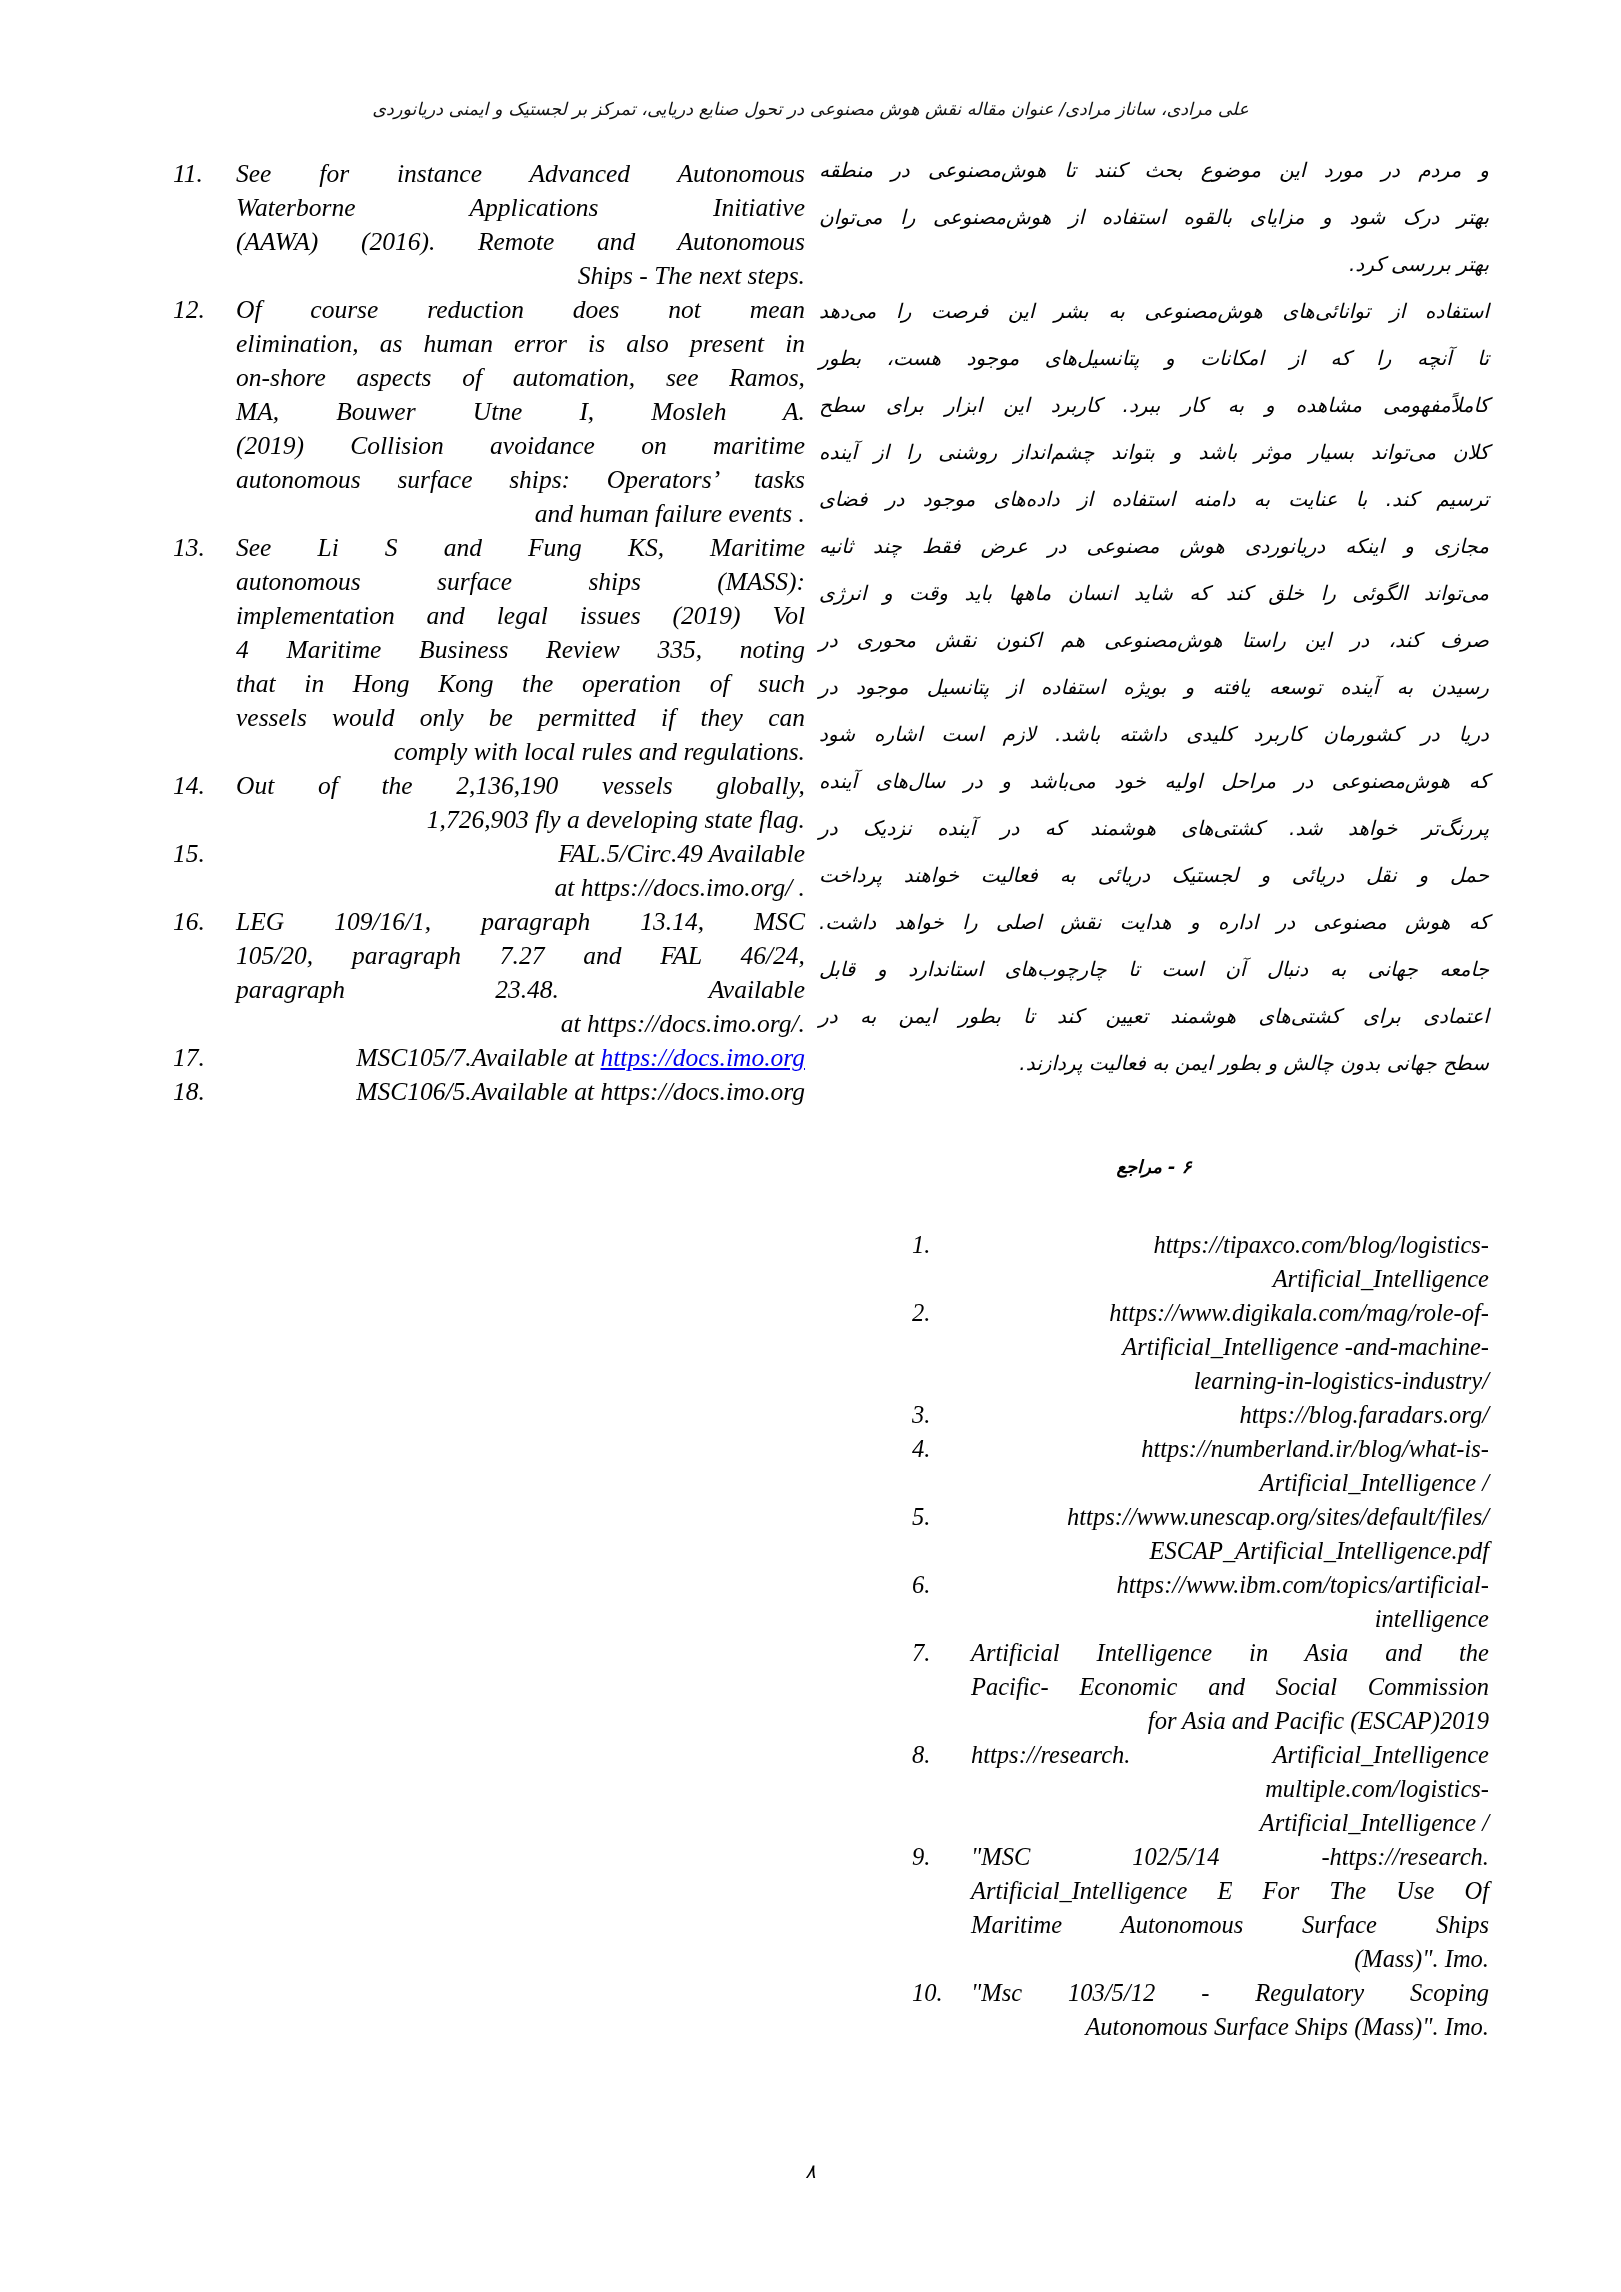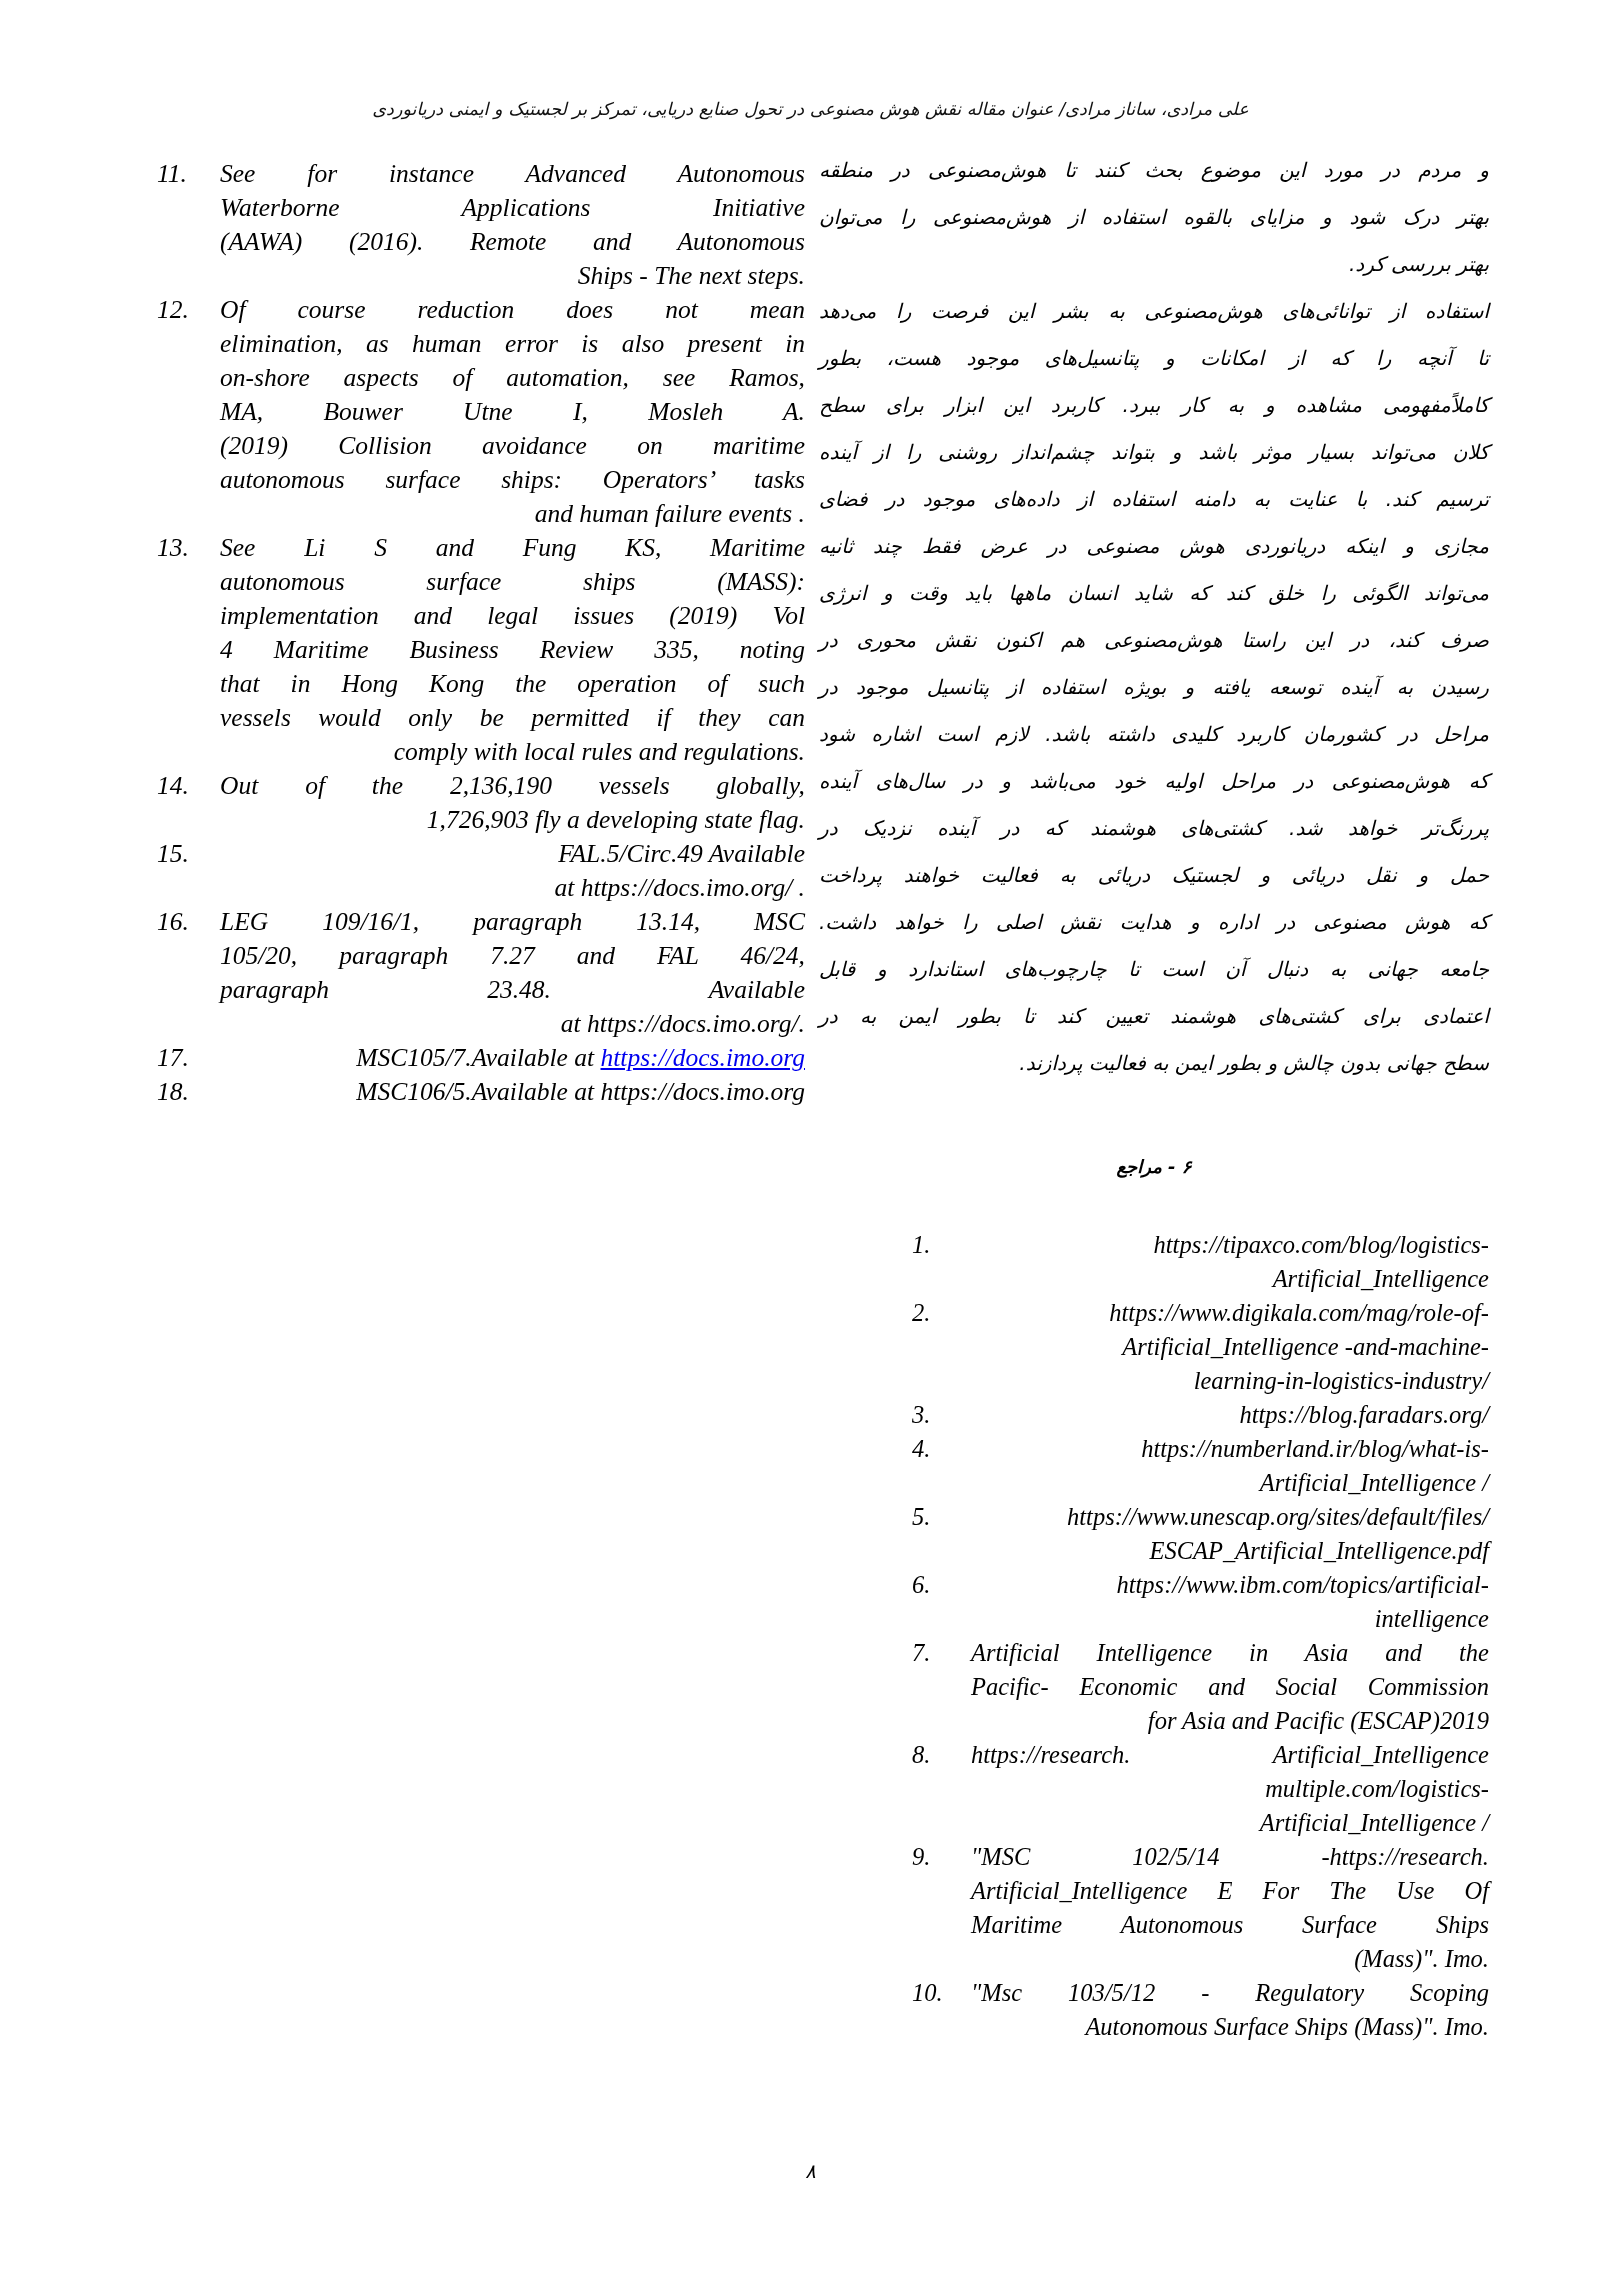--- a/index.html
+++ b/index.html
@@ -7,21 +7,21 @@
     position:relative;width:1621px;height:2293px;background:#ffffff;
     color:#000;font-family:"Liberation Serif", serif;overflow:hidden;font-style:italic;
   }
   .running-header{
     position:absolute;top:99px;left:0;width:100%;text-align:center;
     direction:rtl;font-family:"DejaVu Sans", sans-serif;font-size:17.6px;color:#111;
   }
   
   .col-left{position:absolute;left:137px;top:157px;width:668px;}
   .note-row{display:flex;font-size:25.5px;line-height:34px;}
-  .note-num{flex:none;width:63px;margin-left:20px;}
+  .note-num{flex:none;width:63px;margin-left:36px;}
   .note-text{flex:1;min-width:0;}
   
   .col-right{position:absolute;left:819px;top:147px;width:670px;}
   .body-line{
     direction:rtl;font-family:"DejaVu Sans", sans-serif;
     font-size:20px;line-height:47px;white-space:nowrap;text-align:right;
   }
   .body-line.j{text-align:justify;text-align-last:justify;}
   .refs-heading{
     margin-top:57px;direction:rtl;text-align:center;
@@ -125,21 +125,21 @@
         <div class="body-line">بهتر بررسی کرد.</div>
         <div class="body-line j">استفاده از توانائی‌های هوش‌مصنوعی به بشر این فرصت را می‌دهد</div>
         <div class="body-line j">تا آنچه را که از امکانات و پتانسیل‌های موجود هست، بطور</div>
         <div class="body-line j">کاملاًمفهومی مشاهده و به کار ببرد. کاربرد این ابزار برای سطح</div>
         <div class="body-line j">کلان می‌تواند بسیار موثر باشد و بتواند چشم‌انداز روشنی را از آینده</div>
         <div class="body-line j">ترسیم کند. با عنایت به دامنه استفاده از داده‌های موجود در فضای</div>
         <div class="body-line j">مجازی و اینکه دریانوردی هوش مصنوعی در عرض فقط چند ثانیه</div>
         <div class="body-line j">می‌تواند الگوئی را خلق کند که شاید انسان ماهها باید وقت و انرژی</div>
         <div class="body-line j">صرف کند، در این راستا هوش‌مصنوعی هم اکنون نقش محوری در</div>
         <div class="body-line j">رسیدن به آینده توسعه یافته و بویژه استفاده از پتانسیل موجود در</div>
-        <div class="body-line j">مراحل در کشورمان کاربرد کلیدی داشته باشد. لازم است اشاره شود</div>
+        <div class="body-line j">دریا در کشورمان کاربرد کلیدی داشته باشد. لازم است اشاره شود</div>
         <div class="body-line j">که هوش‌مصنوعی در مراحل اولیه خود می‌باشد و در سال‌های آینده</div>
         <div class="body-line j">پررنگ‌تر خواهد شد. کشتی‌های هوشمند که در آینده نزدیک در</div>
         <div class="body-line j">حمل و نقل دریائی و لجستیک دریائی به فعالیت خواهند پرداخت</div>
         <div class="body-line j">که هوش مصنوعی در اداره و هدایت نقش اصلی را خواهد داشت.</div>
         <div class="body-line j">جامعه جهانی به دنبال آن است تا چارچوب‌های استاندارد و قابل</div>
         <div class="body-line j">اعتمادی برای کشتی‌های هوشمند تعیین کند تا بطور ایمن به در</div>
         <div class="body-line">سطح جهانی بدون چالش و بطور ایمن به فعالیت پردازند.</div>
       </div>
     <div class="refs-heading">۶ - مراجع</div>
     <div class="ref-list" id="ref-list">

